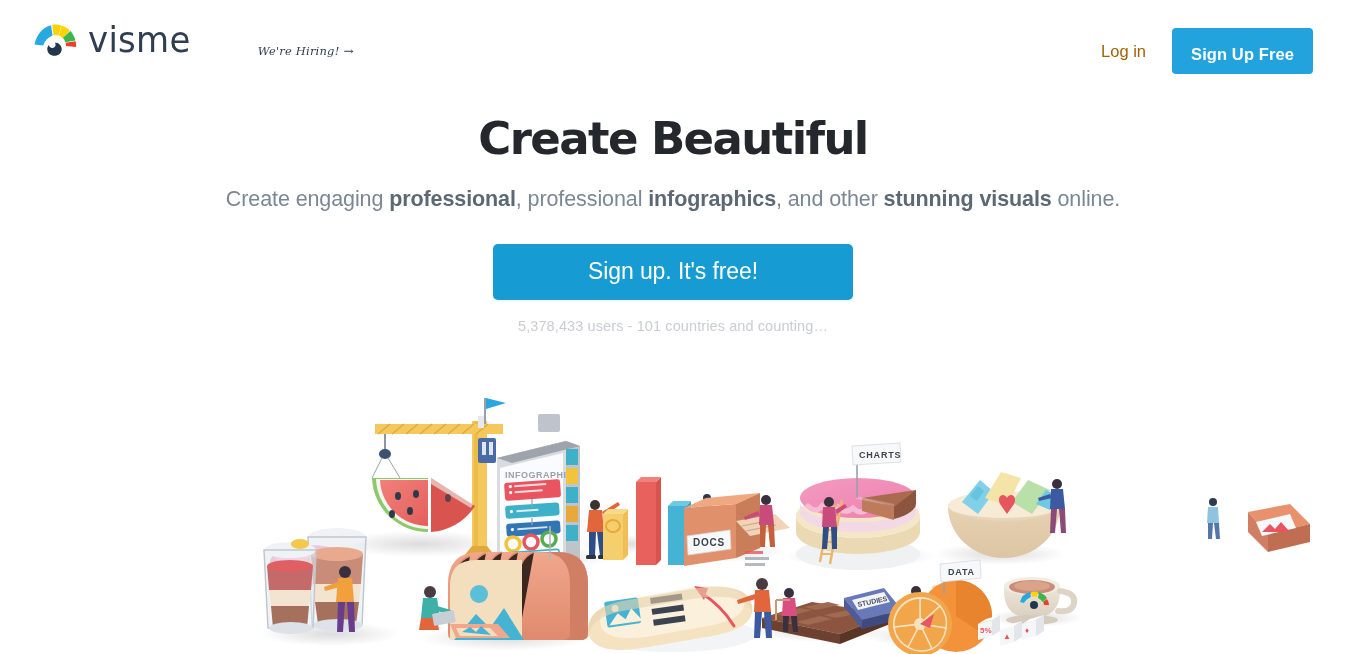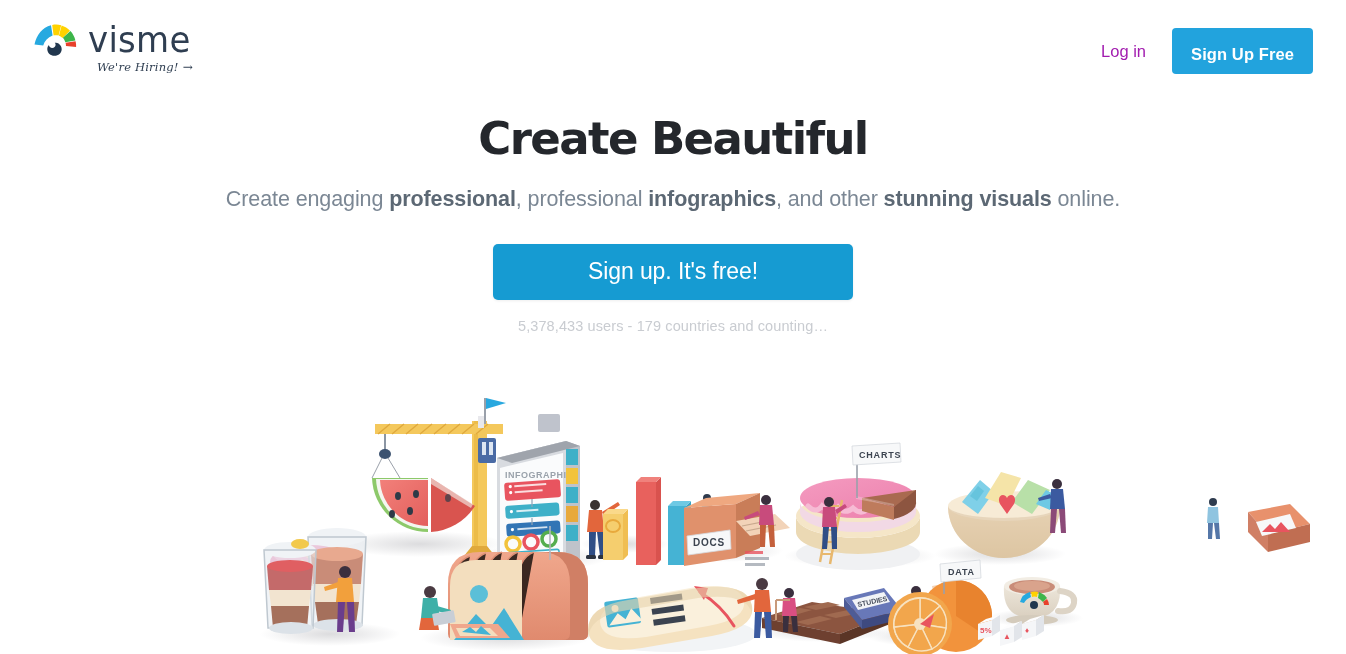--- a/index.html
+++ b/index.html
@@ -21,22 +21,22 @@
     height: 90px;
     display: flex;
     align-items: flex-start;
     padding: 0 33px;
     box-sizing: border-box;
     position: relative;
   }
 
   .brand {
     display: flex;
-    flex-direction: column;
-    align-items: flex-start;
+    flex-direction: row;
+    align-items: flex-end;
     margin-top: 22px;
     position: relative;
     width: 200px;
     flex: none;
   }
   .brand-row {
     display: flex;
     align-items: center;
     gap: 9px;
   }
@@ -108,21 +108,21 @@
 
   .header-right {
     margin-left: auto;
     display: flex;
     align-items: center;
     gap: 0;
     margin-top: 28px;
   }
   .login-link {
     font-size: 16.5px;
-    color: #a21caf;
+    color: #a16207;
     cursor: pointer;
     padding: 0 26px;
     white-space: nowrap;
   }
   .signup-btn {
     background: #22a3dd;
     color: #ffffff;
     font-size: 16.5px;
     font-weight: 700;
     border: none;
@@ -222,21 +222,21 @@
 
 <div class="hero">
   <h1 class="hero-title">Create Beautiful</h1>
 
   <p class="hero-sub"><span>Create engaging </span><b>professional</b><span>, professional </span><b>infographics</b><span>, and other </span><b>stunning visuals</b><span> online.</span></p>
 
   <div class="cta-wrap">
     <button class="cta-btn">Sign up. It's free!</button>
   </div>
 
-  <div class="users-note">5,378,433 users - 179 countries and counting…</div>
+  <div class="users-note">5,378,433 users - 101 countries and counting…</div>
 </div>
 
 <div class="illustration">
 <svg width="1346" height="268" viewBox="0 0 1346 268">
   <defs>
     <linearGradient id="gMel" x1="0" y1="0" x2="1" y2="1">
       <stop offset="0%" stop-color="#F2807A"></stop>
           <stop offset="100%" stop-color="#E35F5C"></stop>
     </linearGradient>
     <linearGradient id="gBread" x1="0" y1="0" x2="0" y2="1">

